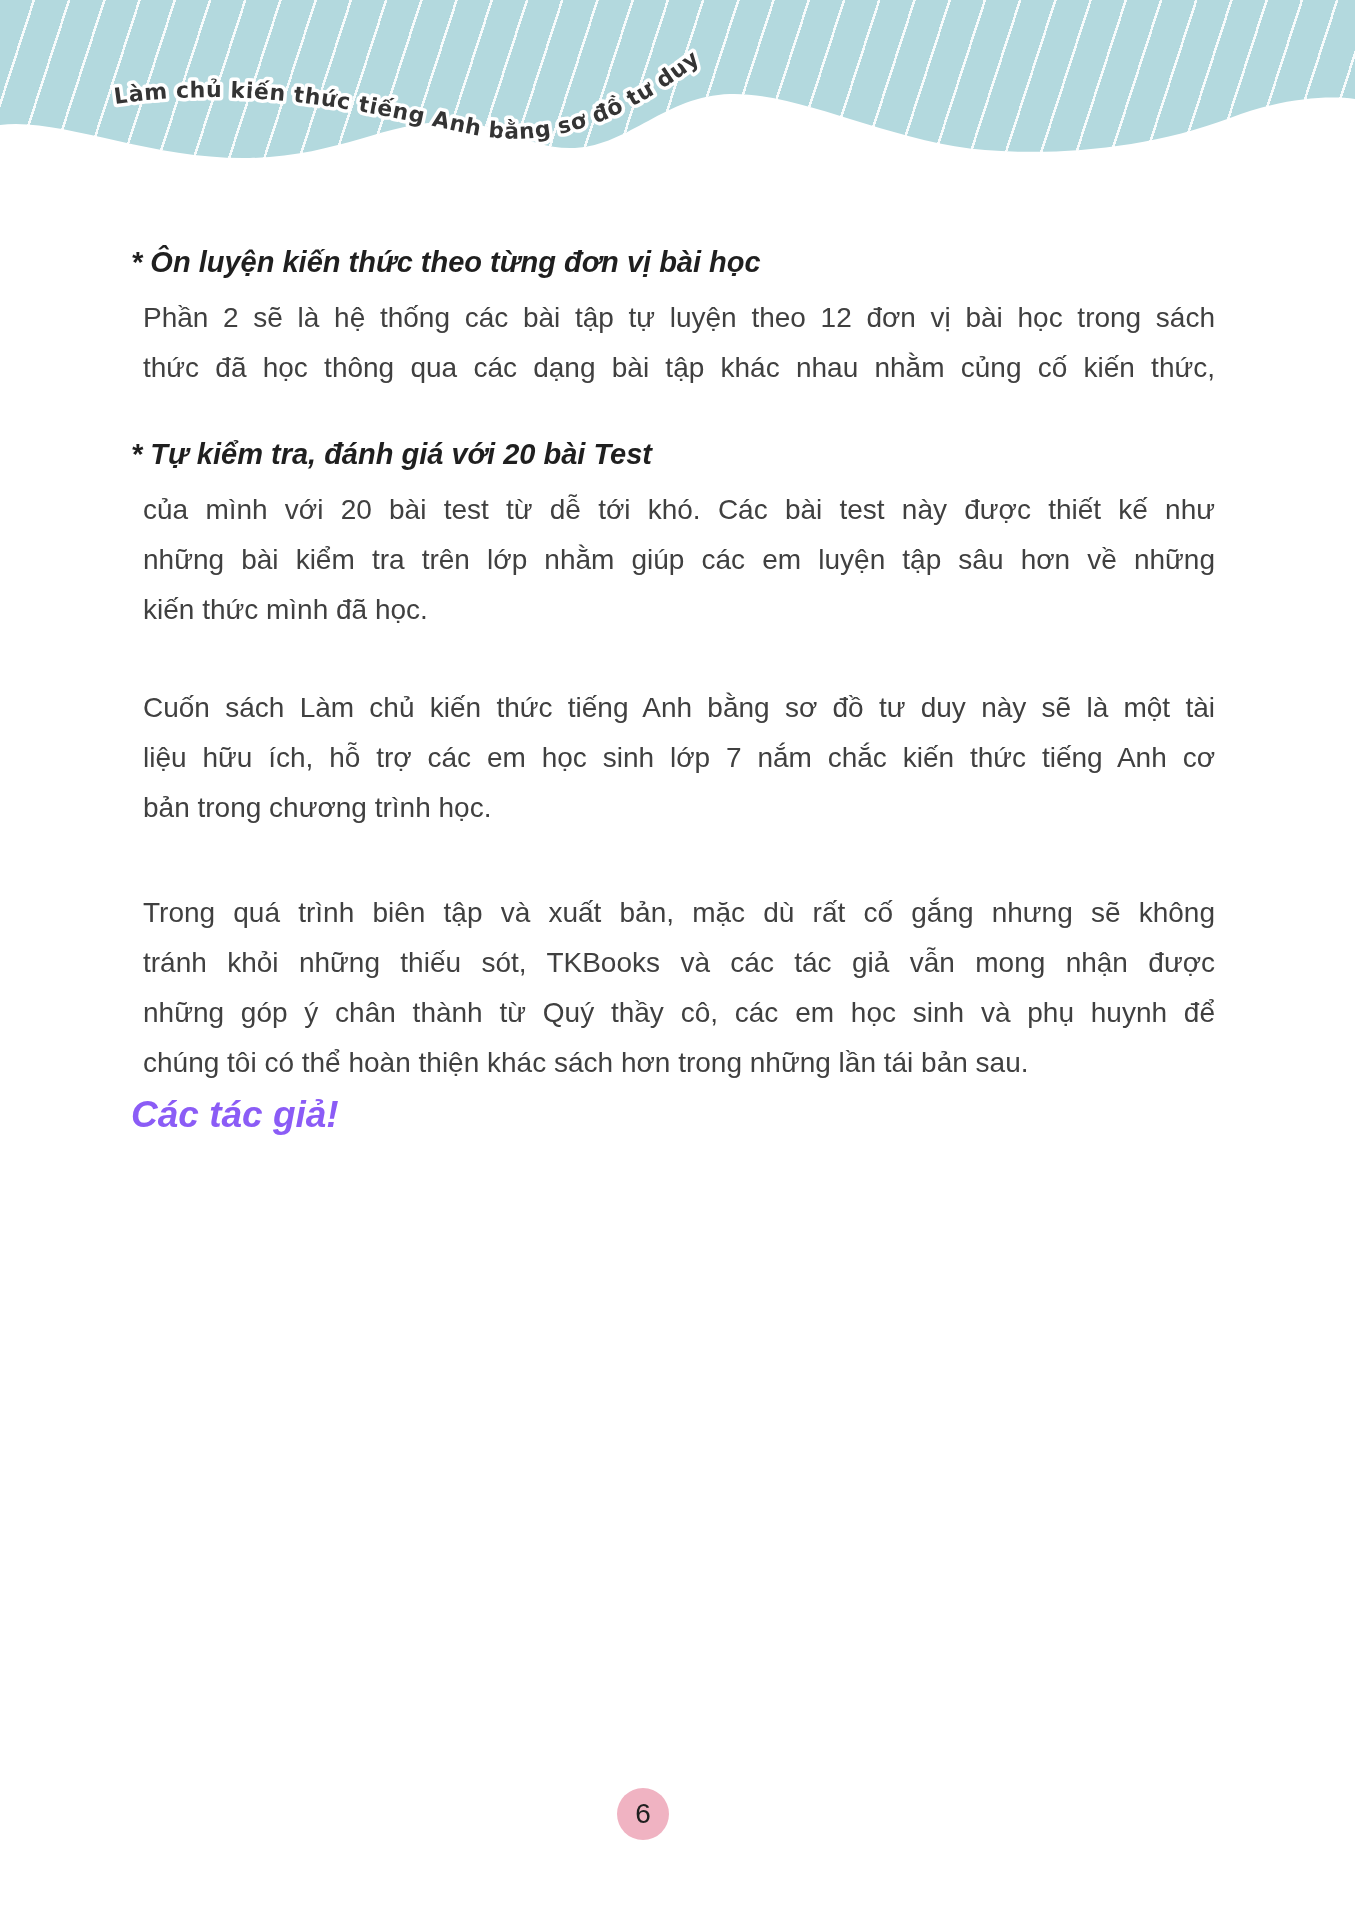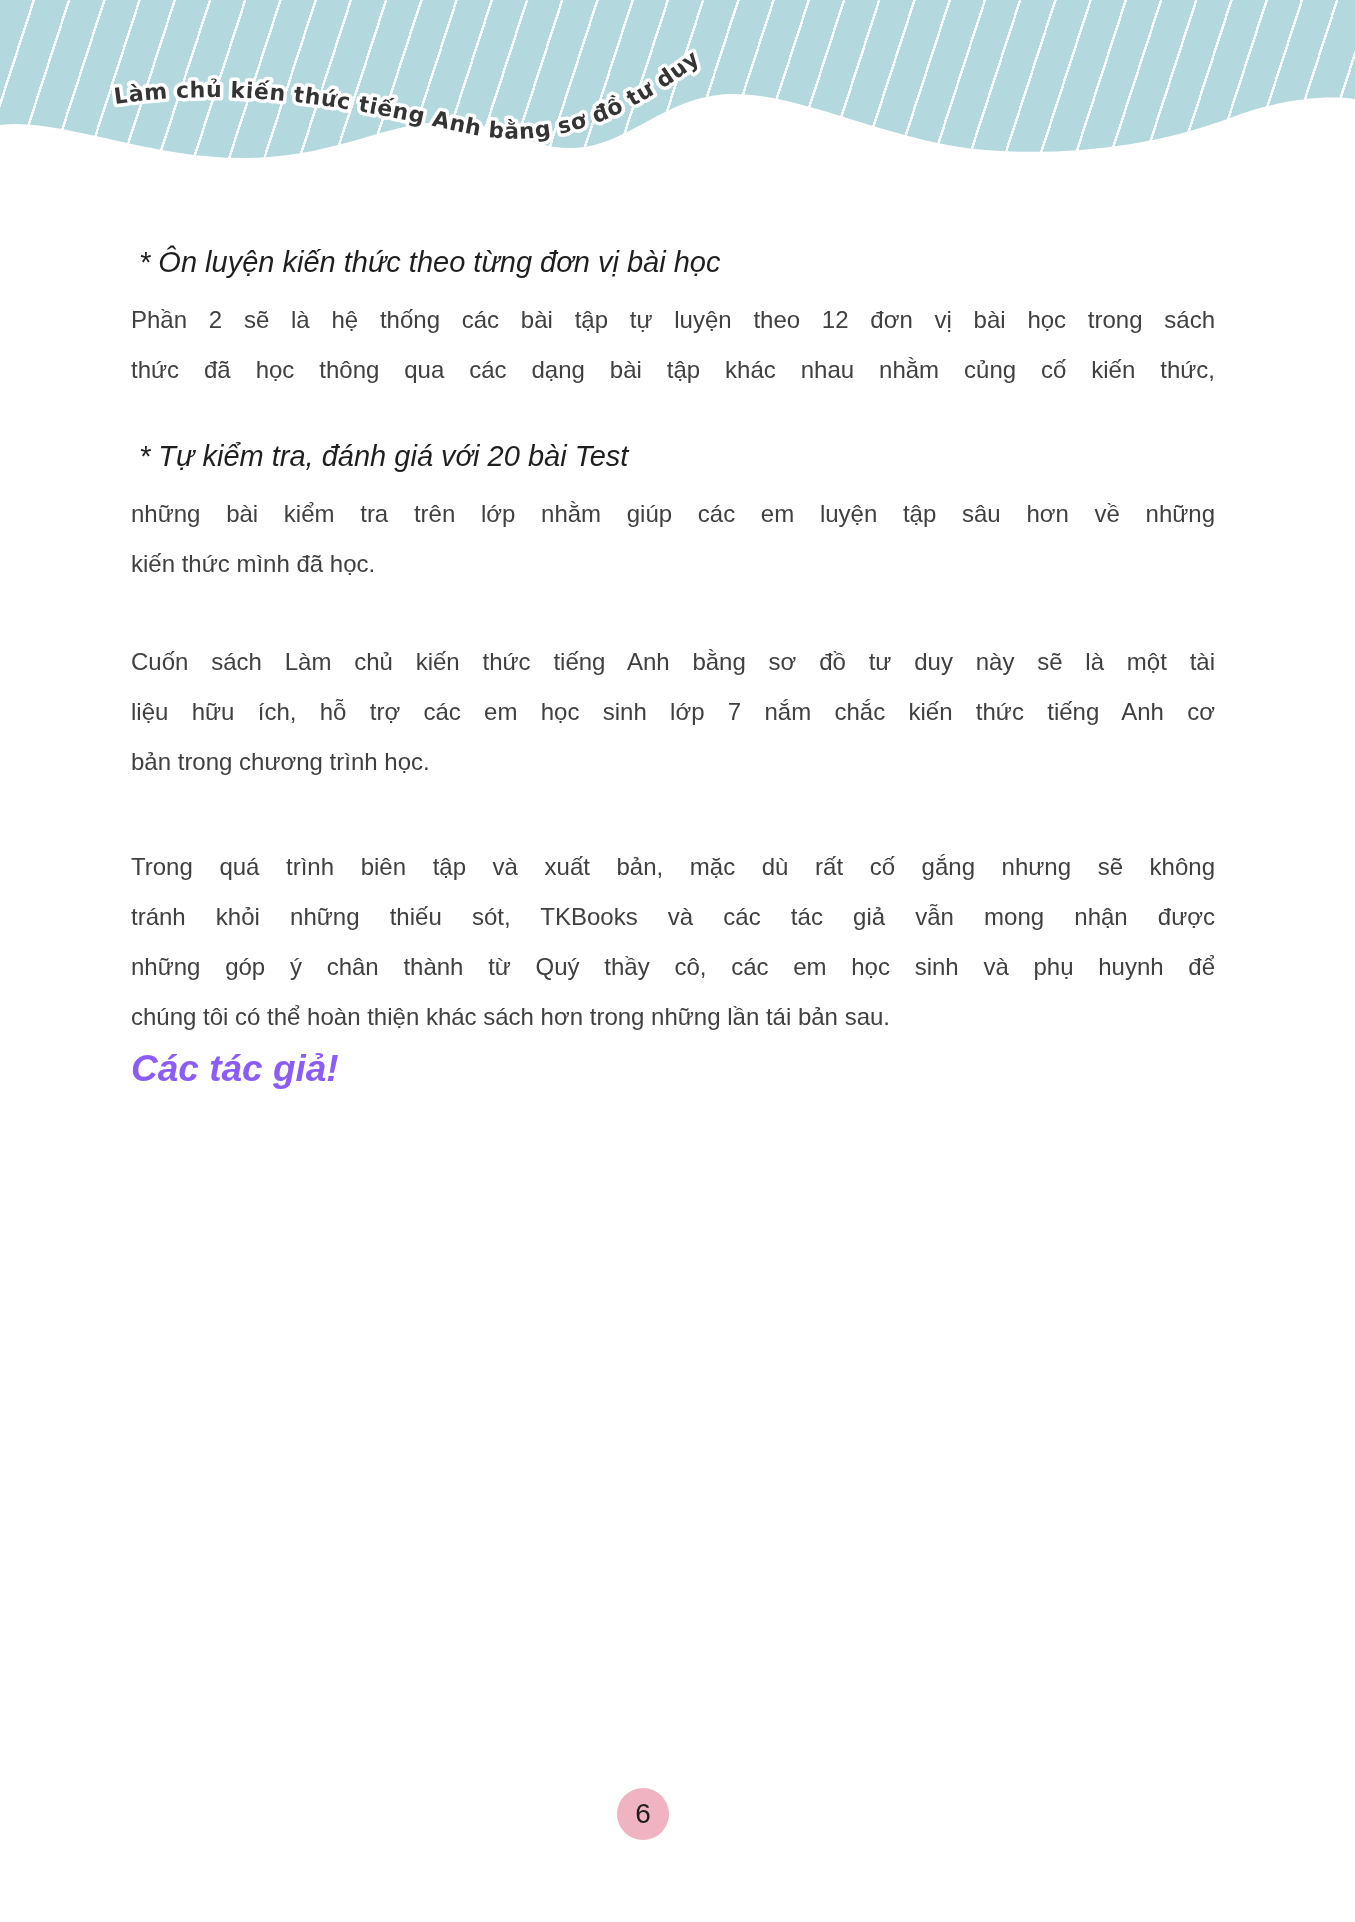--- a/index.html
+++ b/index.html
@@ -27,26 +27,26 @@
     font-weight:bold;
     font-size:22px;
     letter-spacing:0.5px;
     fill:#343434;
     stroke:#ffffff; stroke-width:7px; stroke-linejoin:round;
     paint-order:stroke;
   }
   
   .content { padding:0 140px 0 131px; }
   .sec-heading {
-    font-size:29px; font-weight:normal; font-style:italic;
-    color:#1f1f1f; line-height:50px; margin:8px;
+    font-size:29px; font-weight:bold; font-style:italic;
+    color:#1f1f1f; line-height:50px; margin:0;
   }
   .sec-heading.first { margin-top:57px; }
   .sec-heading.second { margin-top:36px; }
-  .para { margin:6px 0 0 0; font-size:24px; line-height:50px; color:#404040; }
+  .para { margin:6px 0 0 12px; font-size:28px; line-height:50px; color:#404040; }
   .para.gap3 { margin-top:48px; }
   .para.gap4 { margin-top:55px; }
   .jline { text-align:justify; text-align-last:justify; }
   .lastline { text-align:left; }
   .signature {
     margin-top:2px; font-size:37px; line-height:50px;
     font-weight:bold; font-style:italic; text-align:left; color:#8b5cf6;
   }
   
   .page-badge {
@@ -86,20 +86,21 @@
   <div class="content">
 
     <p class="sec-heading first">* Ôn luyện kiến thức theo từng đơn vị bài học</p>
     <div class="para">
         <div class="jline">Phần 2 sẽ là hệ thống các bài tập tự luyện theo 12 đơn vị bài học trong sách</div>
         <div class="jline">thức đã học thông qua các dạng bài tập khác nhau nhằm củng cố kiến thức,</div>
       </div>
 
     <p class="sec-heading second">* Tự kiểm tra, đánh giá với 20 bài Test</p>
     <div class="para">
+        <div class="jline">của mình với 20 bài test từ dễ tới khó. Các bài test này được thiết kế như</div>
         <div class="jline">những bài kiểm tra trên lớp nhằm giúp các em luyện tập sâu hơn về những</div>
         <div class="lastline">kiến thức mình đã học.</div>
       </div>
 
     <div class="para gap3">
         <div class="jline">Cuốn sách Làm chủ kiến thức tiếng Anh bằng sơ đồ tư duy này sẽ là một tài</div>
         <div class="jline">liệu hữu ích, hỗ trợ các em học sinh lớp 7 nắm chắc kiến thức tiếng Anh cơ</div>
         <div class="lastline">bản trong chương trình học.</div>
       </div>
 

